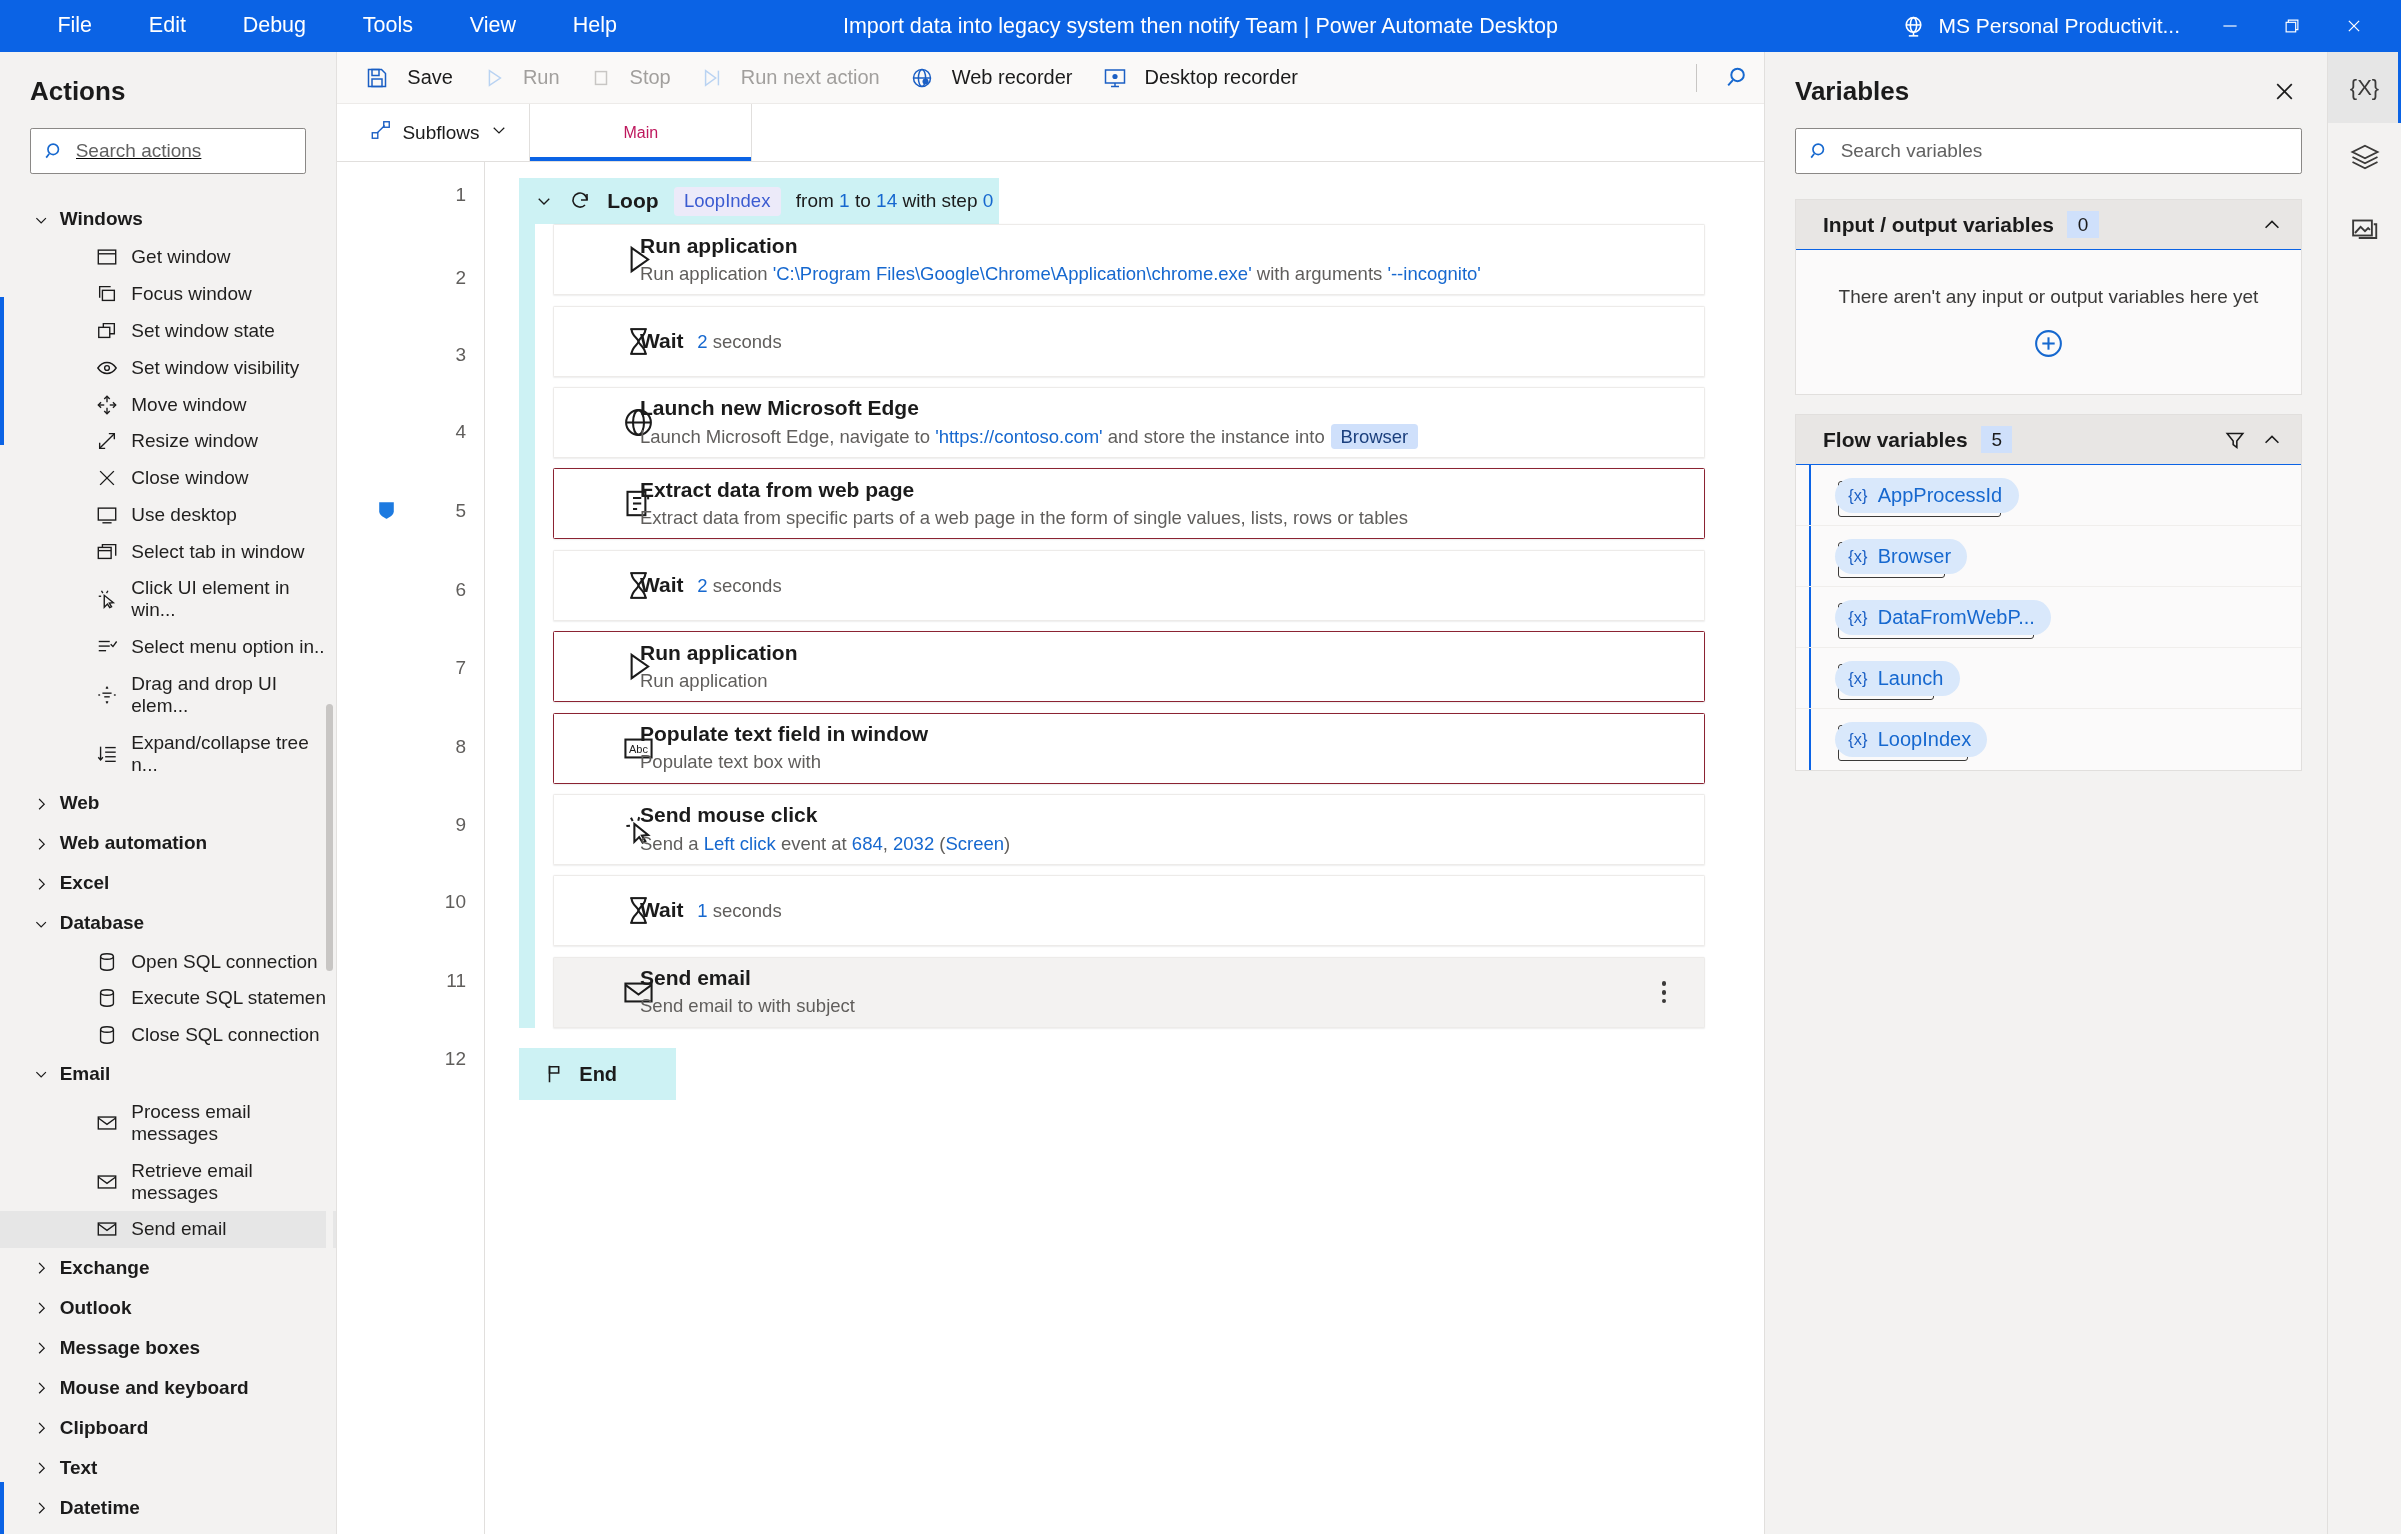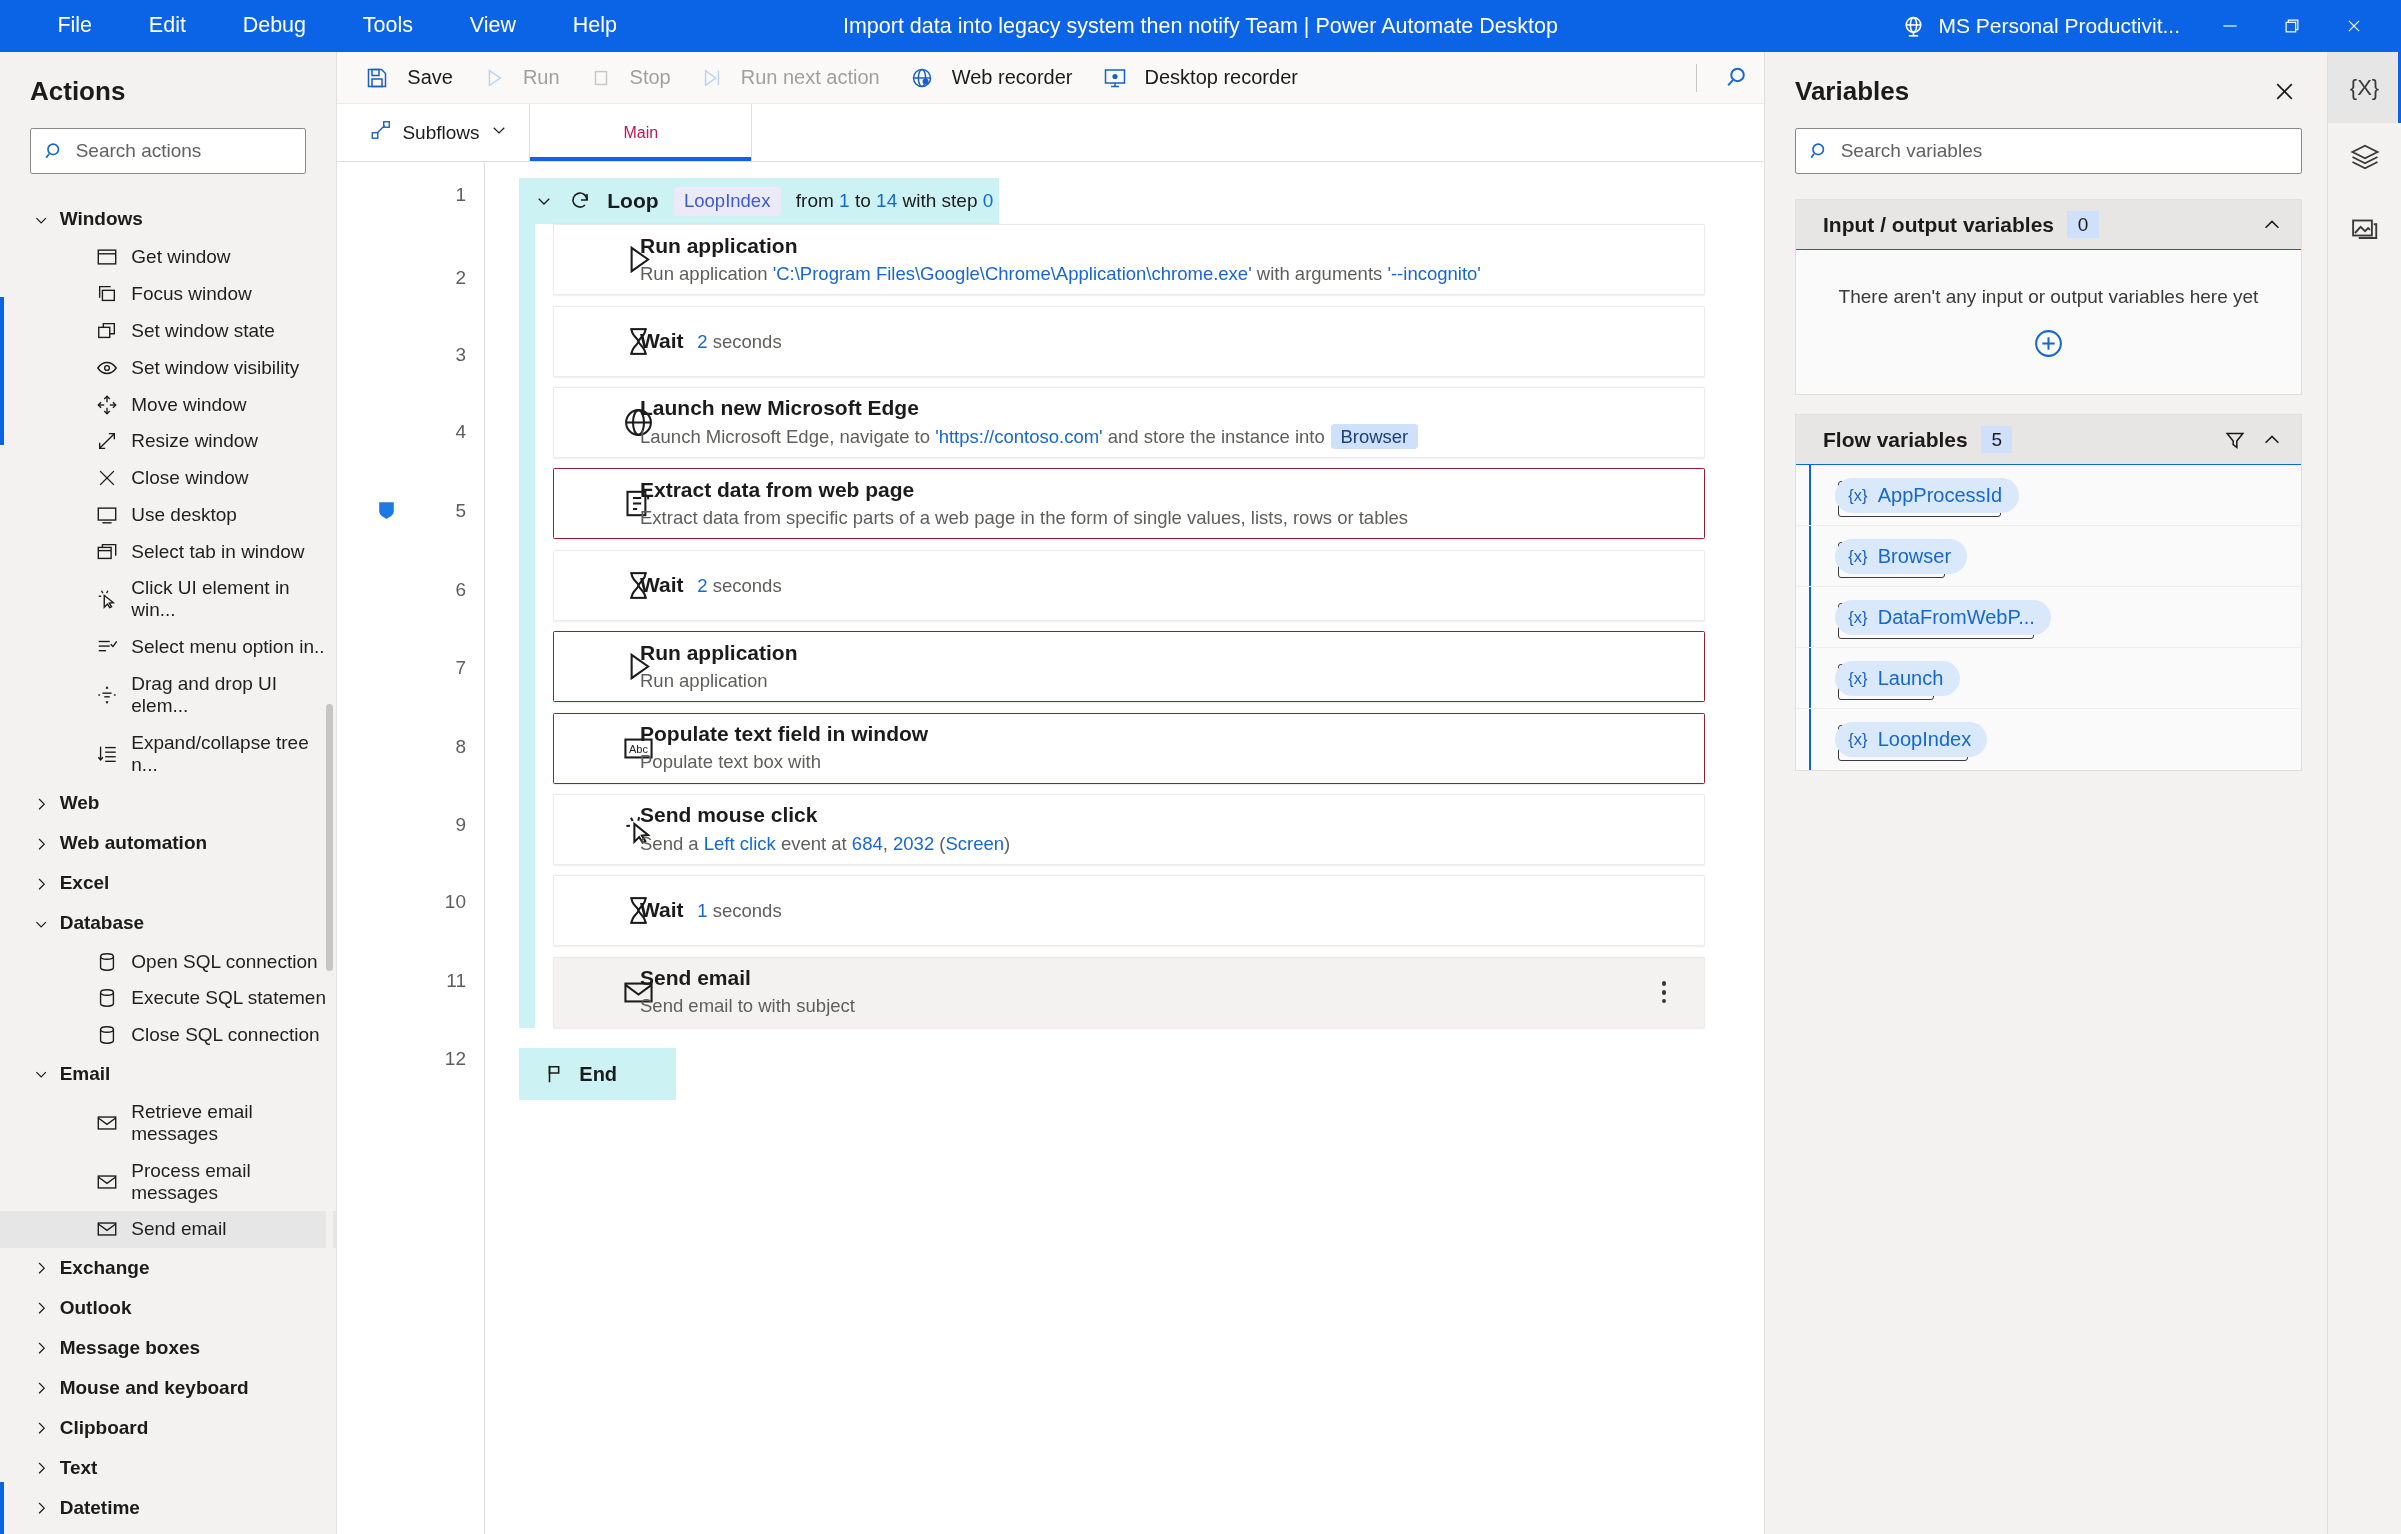--- a/index.html
+++ b/index.html
@@ -33,21 +33,21 @@
   
   .body-row { flex: 1; display: flex; min-height: 0; }
 
   
   .sidebar {
     width: 337px; flex: none; background: #f3f2f1;
     border-right: 0.7px solid #e3e1df;
     display: flex; flex-direction: column; position: relative; overflow: hidden;
   }
   .sidebar-title { font-size: 26px; font-weight: 600; color: #1b1b1b; padding: 24px 0 21px 30px; }
-  .search-wrap { padding: 0 30px 25px 30px; }
+  .search-wrap { padding: 0 30px 25px 30px; text-decoration: underline; }
   .search-box {
     height: 46px; background:#fff; border: 0.7px solid #8a8886; border-radius: 2.2px;
     display: flex; align-items: center; padding: 0 9px 0 13.3px; gap: 10.4px;
   }
   .search-box .mag { width: 21px; height: 21px; flex: none; }
   .search-box input {
     border: none; outline: none; font-size: 19px; color: #1b1b1b;
     font-family: "Liberation Sans", sans-serif; background: transparent; width: 100%;
   }
   .search-box input::placeholder { color: #616161; }
@@ -459,30 +459,30 @@
               </svg></span>
     <span>Email</span>
           </div>
           <div class="leaf">
             <span class="ico">
               <svg class="ico" viewBox="0 0 24 24" fill="none" stroke="#1b1b1b" stroke-width="1.5">
                 <rect x="2.5" y="5.5" width="19" height="13"></rect>
                 <polyline points="2.5,6.5 12,13.5 21.5,6.5"></polyline>
               </svg>
             </span>
-            <span>Retrieve email messages</span>
+            <span>Process email messages</span>
           </div>
           <div class="leaf">
             <span class="ico">
               <svg class="ico" viewBox="0 0 24 24" fill="none" stroke="#1b1b1b" stroke-width="1.5">
                 <rect x="2.5" y="5.5" width="19" height="13"></rect>
                 <polyline points="2.5,6.5 12,13.5 21.5,6.5"></polyline>
               </svg>
             </span>
-            <span>Process email messages</span>
+            <span>Retrieve email messages</span>
           </div>
           <div class="leaf sel">
             <span class="ico">
               <svg class="ico" viewBox="0 0 24 24" fill="none" stroke="#1b1b1b" stroke-width="1.5">
                 <rect x="2.5" y="5.5" width="19" height="13"></rect>
                 <polyline points="2.5,6.5 12,13.5 21.5,6.5"></polyline>
               </svg>
             </span>
             <span>Send email</span>
           </div>

